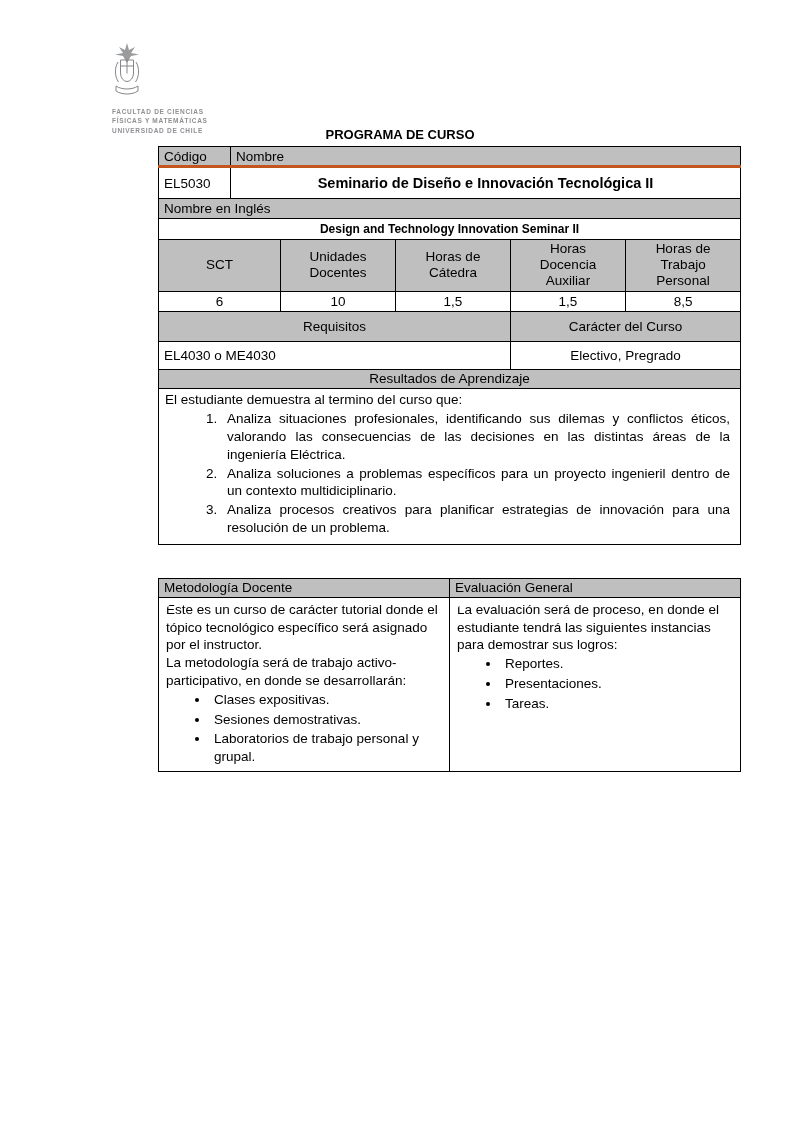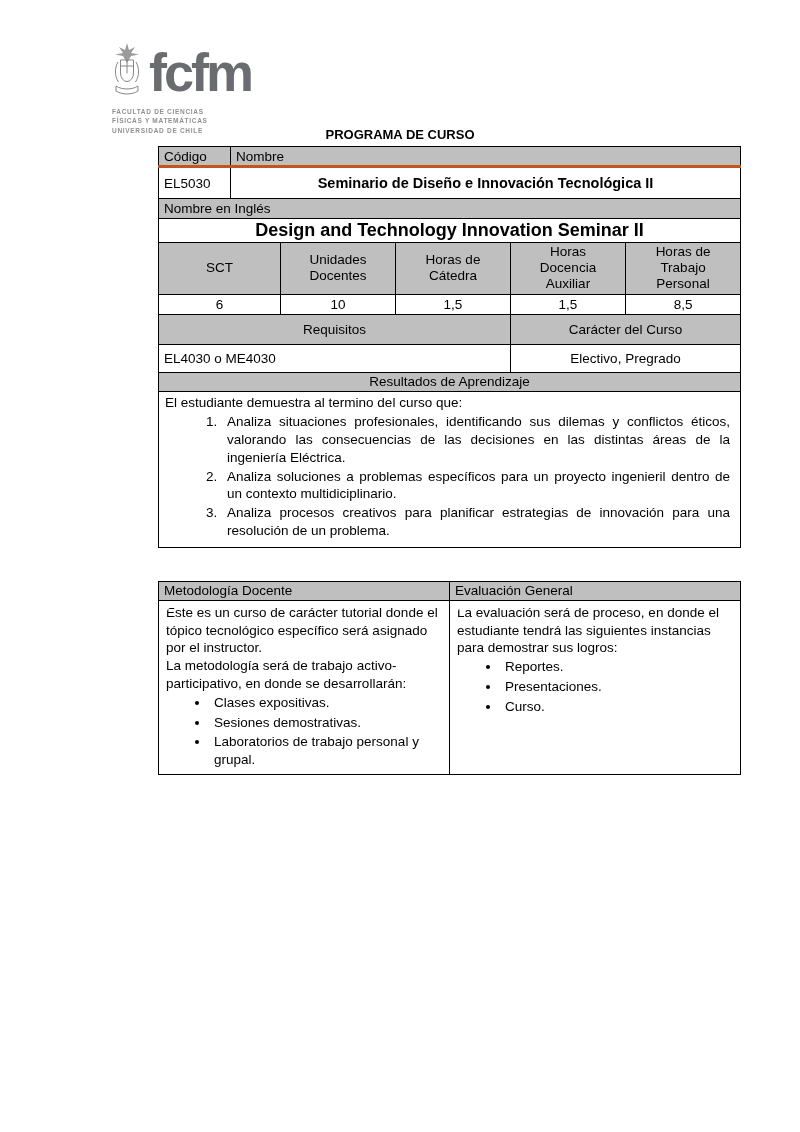--- a/index.html
+++ b/index.html
@@ -43,21 +43,21 @@
   .r-name td { height:32px; }
   .r-eng-lbl td { height:20px; }
   .r-eng td { height:21px; }
   .r-hdr5 td { height:38px; text-align:center; padding:1px 9px; line-height:1.2; }
   .r-val5 td { height:20px; text-align:center; }
   .r-req td { height:30px; }
   .r-reqv td { height:28px; }
   .r-res td { height:19px; }
 
   .course-name { font-size:14.5px; }
-  .eng-name { font-size:18px; }
+  .eng-name { font-size:12px; }
 
   .outcomes-cell { padding:2px 6px 6px 6px; vertical-align:top; }
   .outcomes-cell p { line-height:1.3; }
   .outcomes-cell ol {
     margin:2px 0 0 0; padding-left:56px; padding-right:4px;
     text-align:justify;
   }
   .outcomes-cell ol li { line-height:1.32; padding-left:6px; margin-bottom:1px; }
 
   .tbl2 { margin-top:33px; }
@@ -78,21 +78,20 @@
         <svg width="30" height="58" viewBox="0 0 30 58">
           <g stroke="#85868a" fill="none" stroke-width="1">
             <path d="M15 1 L17 8 L23 5 L19 11 L27 12.5 L19 14 L15 21 L11 14 L3 12.5 L11 11 L7 5 L13 8 Z" fill="#9a9b9d" stroke="none"></path>
             <path d="M8.5 18 h13 v13 a6.5 8.5 0 0 1 -13 0 Z"></path>
             <path d="M8.5 24 h13 M15 18 v13.5"></path>
             <path d="M6 20 C2.5 26 2.5 34 6.5 40 M24 20 C27.5 26 27.5 34 23.5 40"></path>
             <path d="M4 44 C10 48 20 48 26 44 L26 49 C20 53 10 53 4 49 Z"></path>
           </g>
         </svg>
       </span>
-      <span class="wordmark">fcfm</span>
     </div>
     <div class="logo-sub">
       <div>FACULTAD DE CIENCIAS</div>
       <div>FÍSICAS Y MATEMÁTICAS</div>
       <div>UNIVERSIDAD DE CHILE</div>
     </div>
   </div>
 
   <div class="doc-title">PROGRAMA DE CURSO</div>
 
@@ -178,21 +177,21 @@
               <li>Clases expositivas.</li>
               <li>Sesiones demostrativas.</li>
               <li>Laboratorios de trabajo personal y grupal.</li>
             </ul>
           </td>
           <td>
             <p>La evaluación será de proceso, en donde el estudiante tendrá las siguientes instancias para demostrar sus logros:</p>
             <ul>
               <li>Reportes.</li>
               <li>Presentaciones.</li>
-              <li>Curso.</li>
+              <li>Tareas.</li>
             </ul>
           </td>
         </tr>
       </tbody>
     </table>
 
   </div>
 </div>
 
 </body></html>

